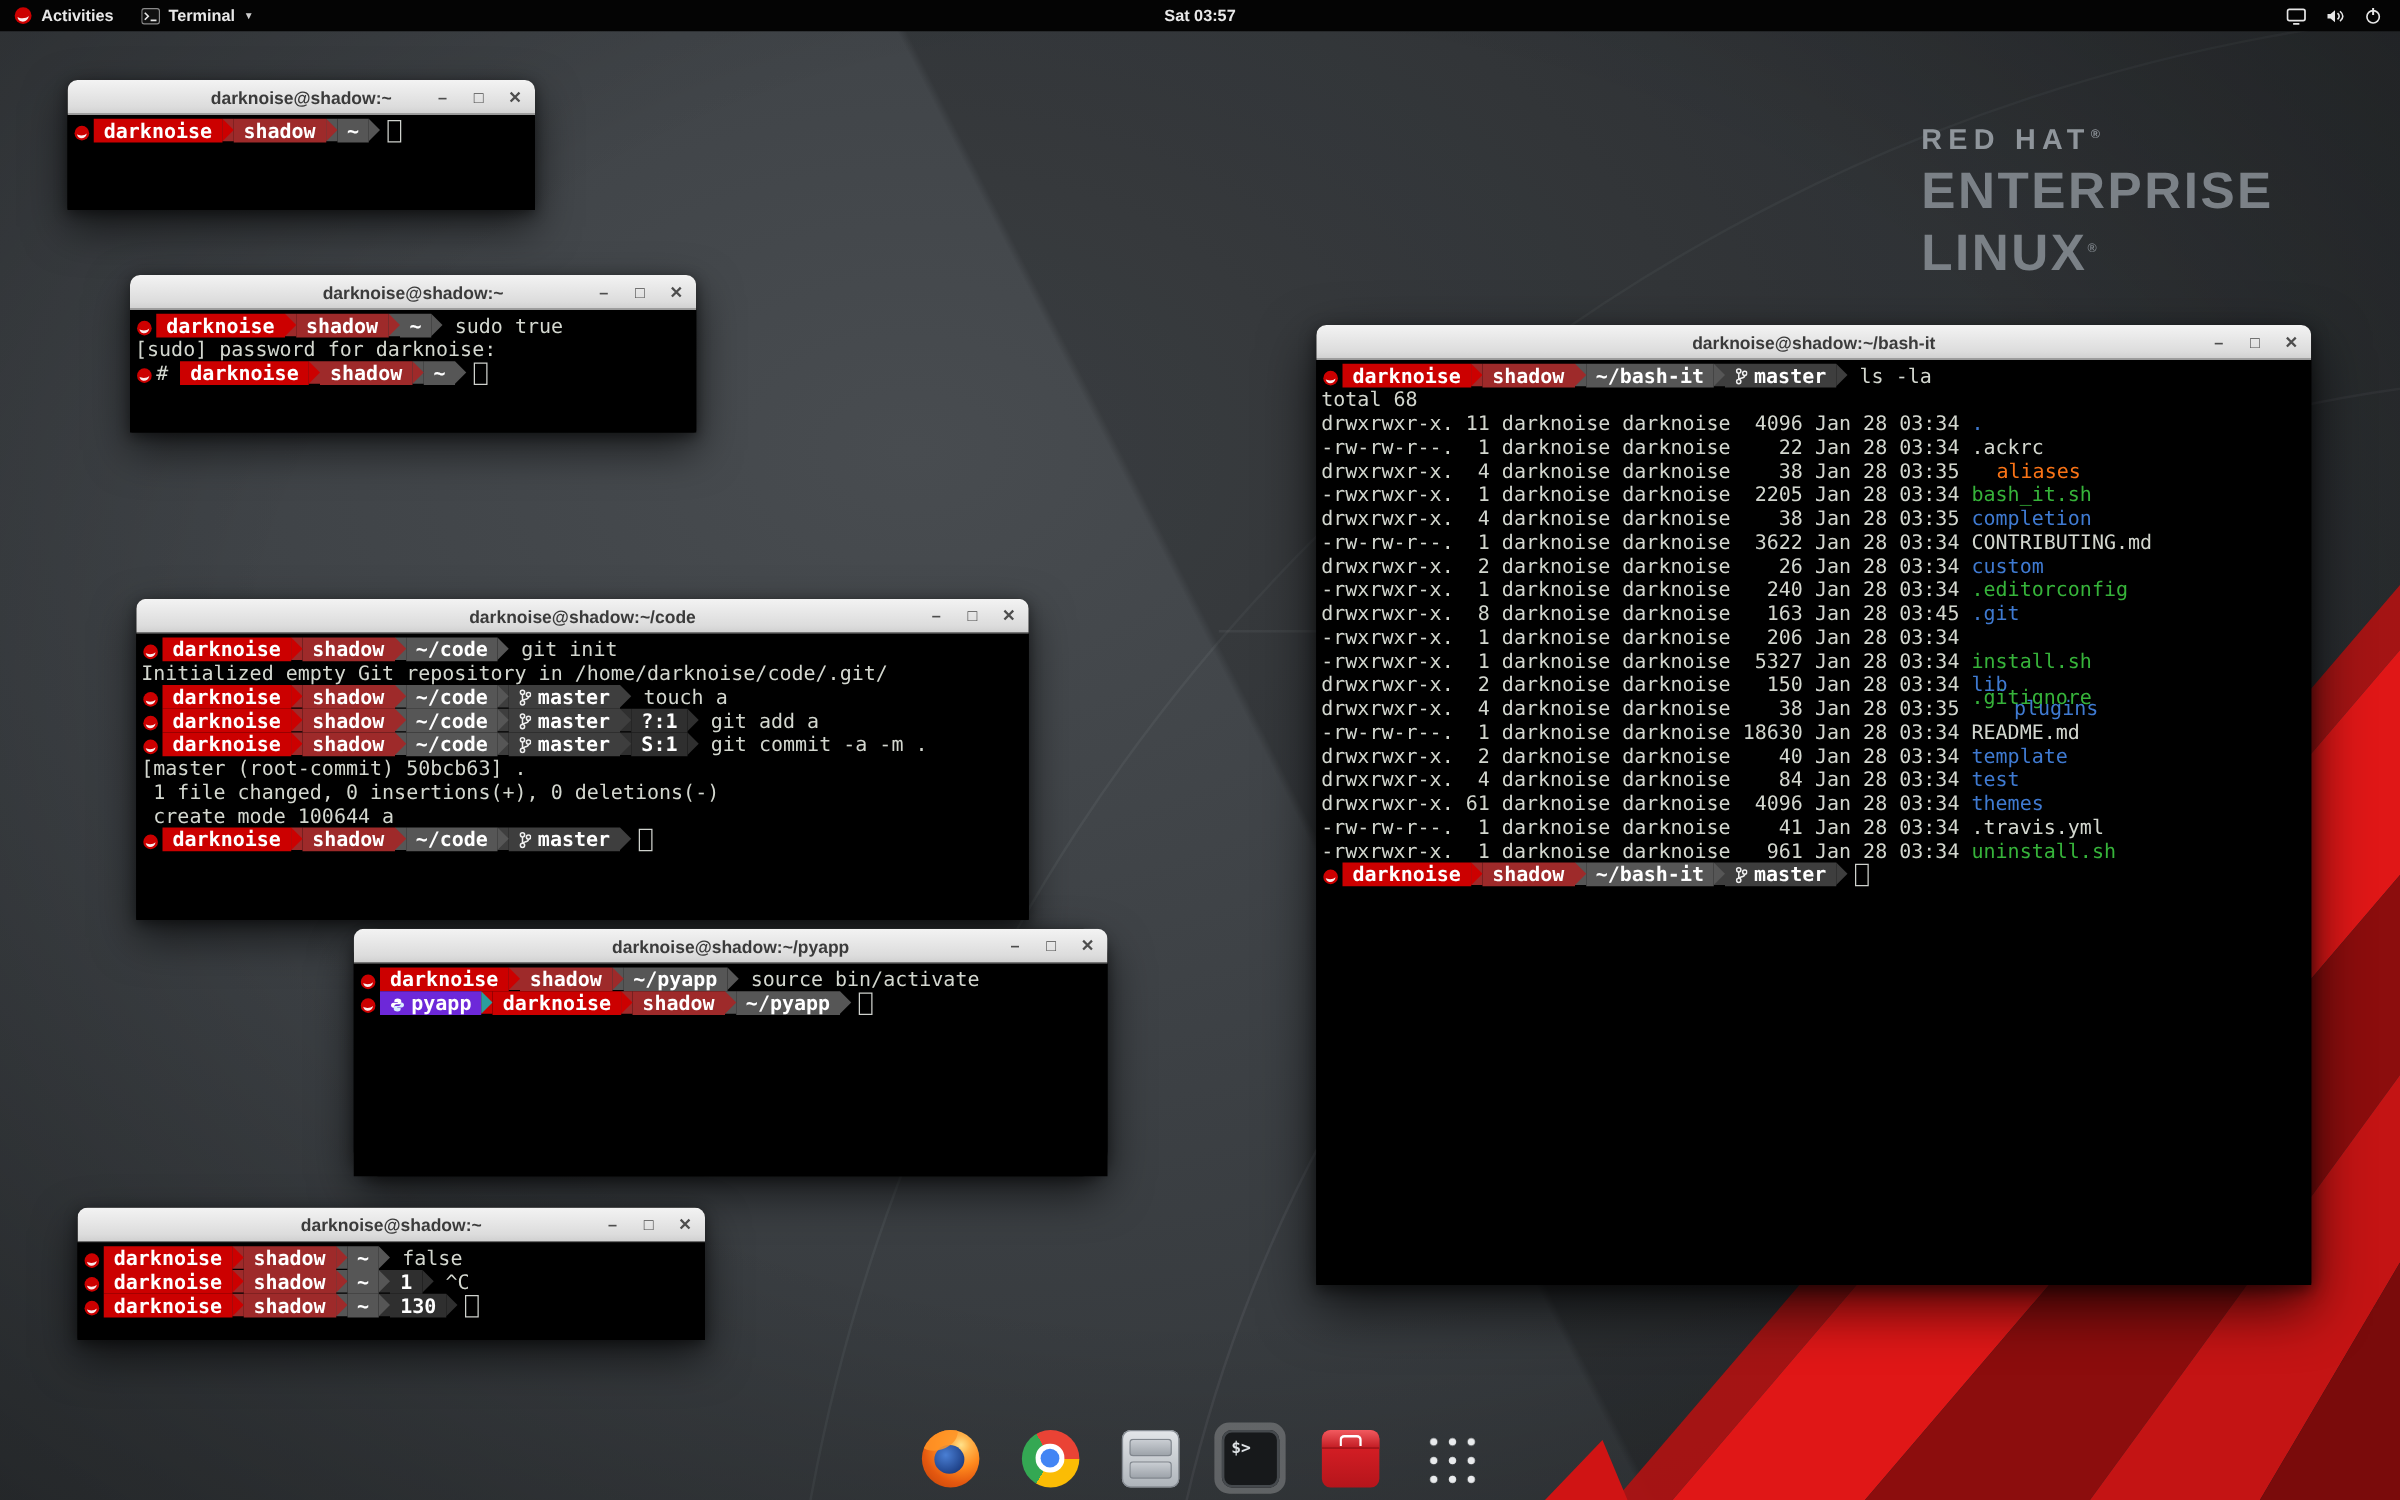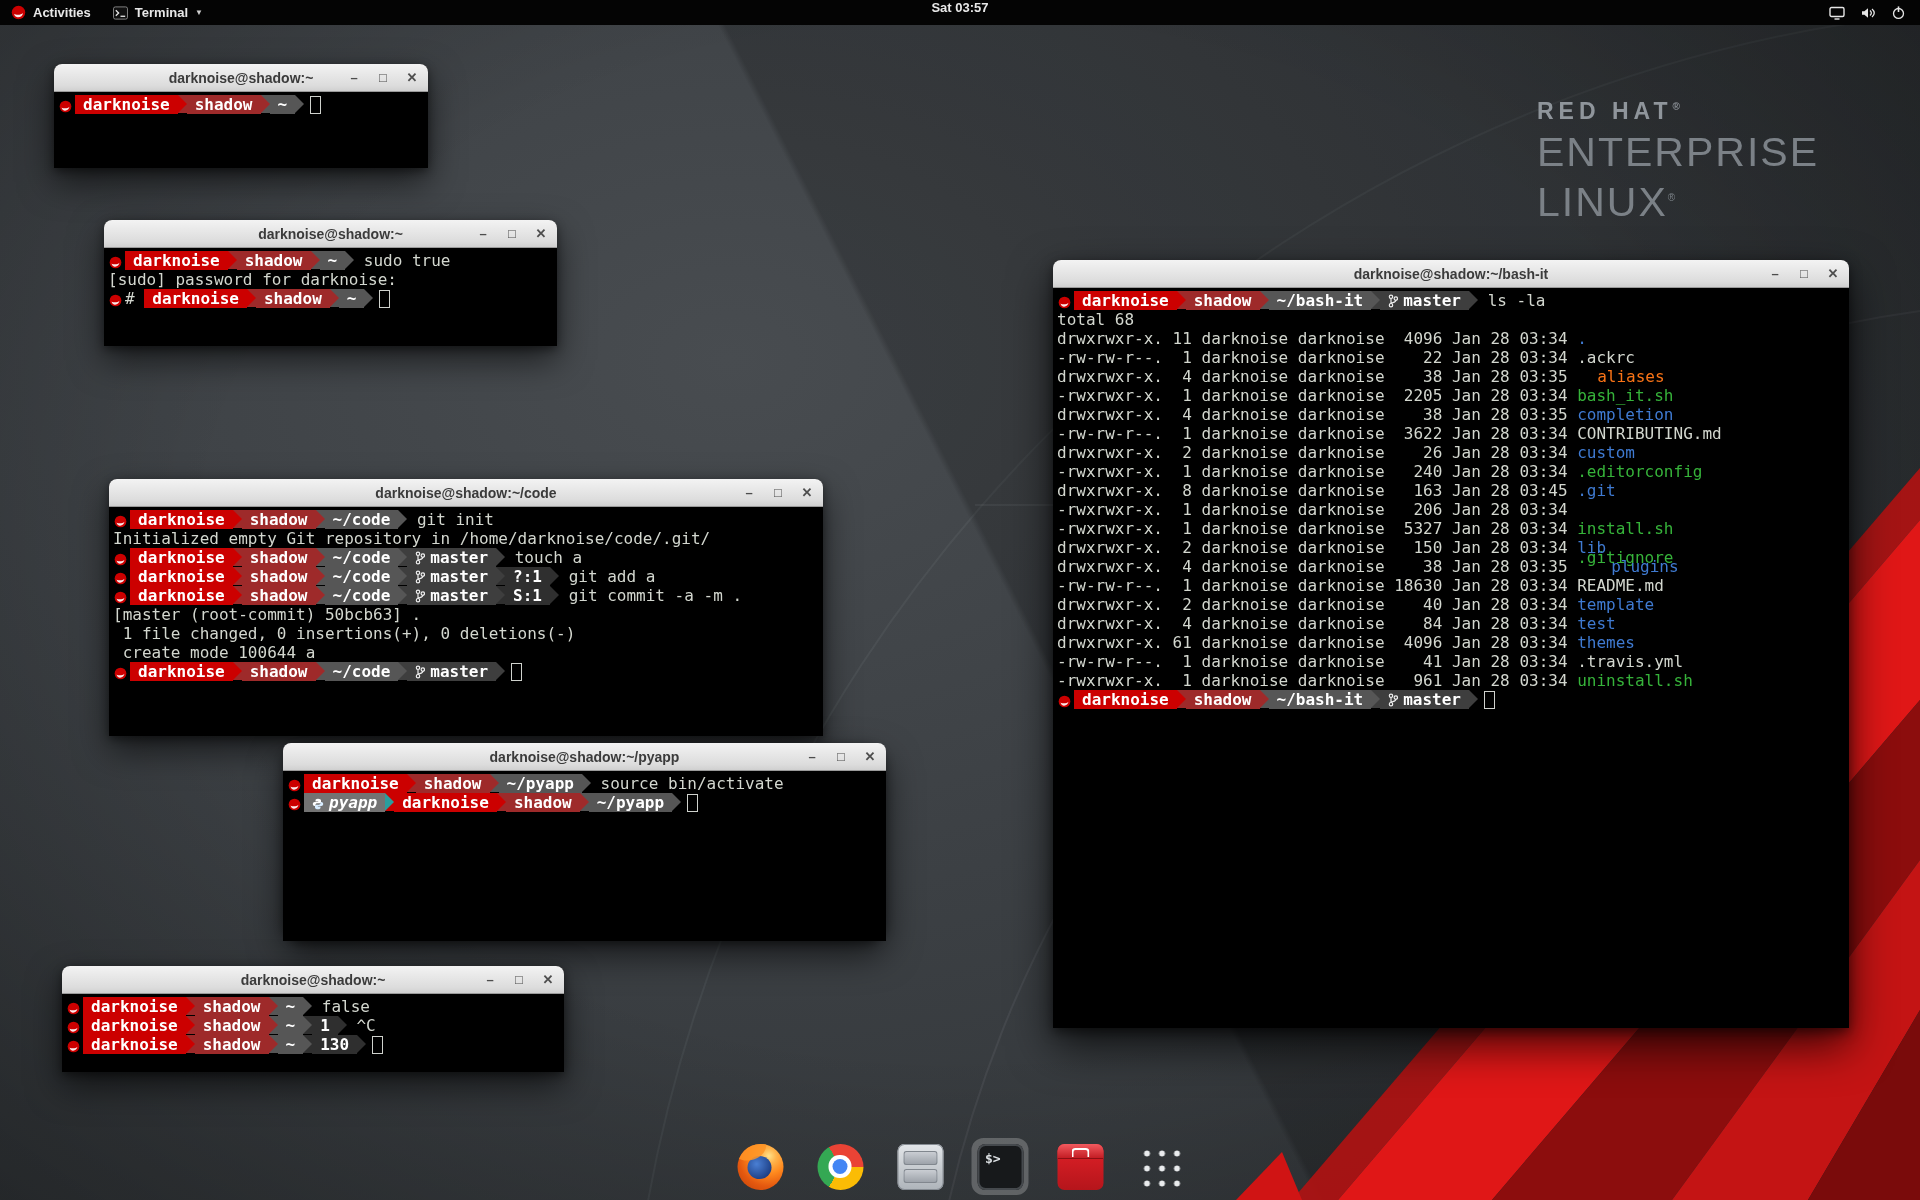--- a/index.html
+++ b/index.html
@@ -6,25 +6,25 @@
             font-family:"Liberation Sans",sans-serif;}
   
   .desktop{position:absolute;inset:0;overflow:hidden;
     background:radial-gradient(ellipse at 38% 30%, #484c50 0%, #3c4044 45%, #2e3235 100%);}
   .shade{position:absolute;inset:0;
     background:linear-gradient(63deg, rgba(0,0,0,0) 52%, rgba(0,0,0,.20) 52.3%),
                radial-gradient(ellipse at 50% 45%, rgba(0,0,0,0) 55%, rgba(0,0,0,.28) 100%);}
   .arcs,.ribbons{position:absolute;inset:0;}
   .brand{position:absolute;left:1537px;top:100px;line-height:1;}
   .brand .l1{font-weight:700;font-size:23px;letter-spacing:5px;color:#8f959b;}
-  .brand .l2,.brand .l3{font-weight:400;font-size:41px;letter-spacing:2px;color:#7b8187;margin-top:9px;}
+  .brand .l2,.brand .l3{font-weight:700;font-size:41px;letter-spacing:2px;color:#7b8187;margin-top:9px;}
   .brand sup{font-size:10px;vertical-align:super;}
   
   .topbar{position:absolute;top:0;left:0;right:0;height:25px;background:#040404;color:#e8e8e8;
-          display:flex;font-size:13px;font-weight:600;z-index:60;}
+          display:flex;align-items:center;font-size:13px;font-weight:600;z-index:60;}
   .tb-left{display:flex;align-items:center;height:100%;}
   .activities,.appmenu{display:flex;align-items:center;gap:7px;padding:0 11px;height:100%;cursor:default;}
   .clock{position:absolute;left:50%;transform:translateX(-50%);}
   .sysicons{margin-left:auto;display:flex;align-items:center;gap:15px;padding-right:14px;height:100%;}
   .tb-ic{display:inline-flex;align-items:center;}
   .caret{font-size:8px;color:#cfcfcf;}
   
   .term-window{position:absolute;border-radius:8px 8px 2px 2px;background:#000;
     box-shadow:0 14px 34px rgba(0,0,0,.60),0 3px 10px rgba(0,0,0,.45);}
   .titlebar{height:27px;background:linear-gradient(#f3f3f3,#dcdcdc 80%,#d0d0d0);
@@ -259,21 +259,21 @@
     </span>
   </header>
   <div class="term-body">
       <div class="tline"><span class="p-icon"><svg width="13" height="13" viewBox="0 0 16 16">
             <circle cx="8" cy="8" r="7.2" fill="#c00"></circle>
             <path d="M3.2 9.2c2.2 1.6 7.6 1.5 9.6-.8-.3 3-2.9 5-5.8 4.7-2.4-.2-3.6-2.1-3.8-3.9z" fill="#fff" opacity=".92"></path>
           </svg></span><span class="seg" style="background: rgb(204, 0, 0);"><span>darknoise</span></span><span class="pl-arrow" style="border-left-color: rgb(204, 0, 0); background: rgb(158, 42, 42);"></span><span class="seg" style="background: rgb(158, 42, 42);"><span>shadow</span></span><span class="pl-arrow" style="border-left-color: rgb(158, 42, 42); background: rgb(86, 86, 86);"></span><span class="seg" style="background: rgb(86, 86, 86);"><span>~/pyapp</span></span><span class="pl-arrow" style="border-left-color: rgb(86, 86, 86); background: transparent;"></span><span class="ttext"> source bin/activate</span></div>
       <div class="tline"><span class="p-icon"><svg width="13" height="13" viewBox="0 0 16 16">
             <circle cx="8" cy="8" r="7.2" fill="#c00"></circle>
             <path d="M3.2 9.2c2.2 1.6 7.6 1.5 9.6-.8-.3 3-2.9 5-5.8 4.7-2.4-.2-3.6-2.1-3.8-3.9z" fill="#fff" opacity=".92"></path>
-          </svg></span><span class="seg" style="background: #737373; font-style: italic;"><span class="seg-ic"><svg width="12" height="12" viewBox="0 0 12 12">
+          </svg></span><span class="seg" style="background: #6d28d9;"><span class="seg-ic"><svg width="12" height="12" viewBox="0 0 12 12">
               <path d="M6 .8C4.2.8 3.5 1.6 3.5 2.6v1h2.7v.5H2.7c-1.1 0-1.9.8-1.9 2s.8 2 1.9 2h.8V6.9c0-.9.8-1.6 1.7-1.6h2.5c.8 0 1.3-.6 1.3-1.4V2.6C9 1.6 7.8.8 6 .8z" fill="#fff"></path>
               <path d="M6 11.2c1.8 0 2.5-.8 2.5-1.8v-1H5.8v-.5h3.5c1.1 0 1.9-.8 1.9-2s-.8-2-1.9-2h-.8v1.2c0 .9-.8 1.6-1.7 1.6H4.3c-.8 0-1.3.6-1.3 1.4v1.3c0 1 1.2 1.8 3 1.8z" fill="#d7ecff"></path>
             </svg></span><span>pyapp</span></span><span class="pl-arrow" style="border-left-color: rgb(42, 157, 157); background: rgb(204, 0, 0);"></span><span class="seg" style="background: rgb(204, 0, 0);"><span>darknoise</span></span><span class="pl-arrow" style="border-left-color: rgb(204, 0, 0); background: rgb(158, 42, 42);"></span><span class="seg" style="background: rgb(158, 42, 42);"><span>shadow</span></span><span class="pl-arrow" style="border-left-color: rgb(158, 42, 42); background: rgb(86, 86, 86);"></span><span class="seg" style="background: rgb(86, 86, 86);"><span>~/pyapp</span></span><span class="pl-arrow" style="border-left-color: rgb(86, 86, 86); background: transparent;"></span><span class="cursor"></span></div>
     </div>
 </section>
 
 <section class="term-window" style="left:62px;top:966px;width:502px;height:106px;">
   <header class="titlebar">
     <span>darknoise@shadow:~</span>
     <span class="win-btns">

